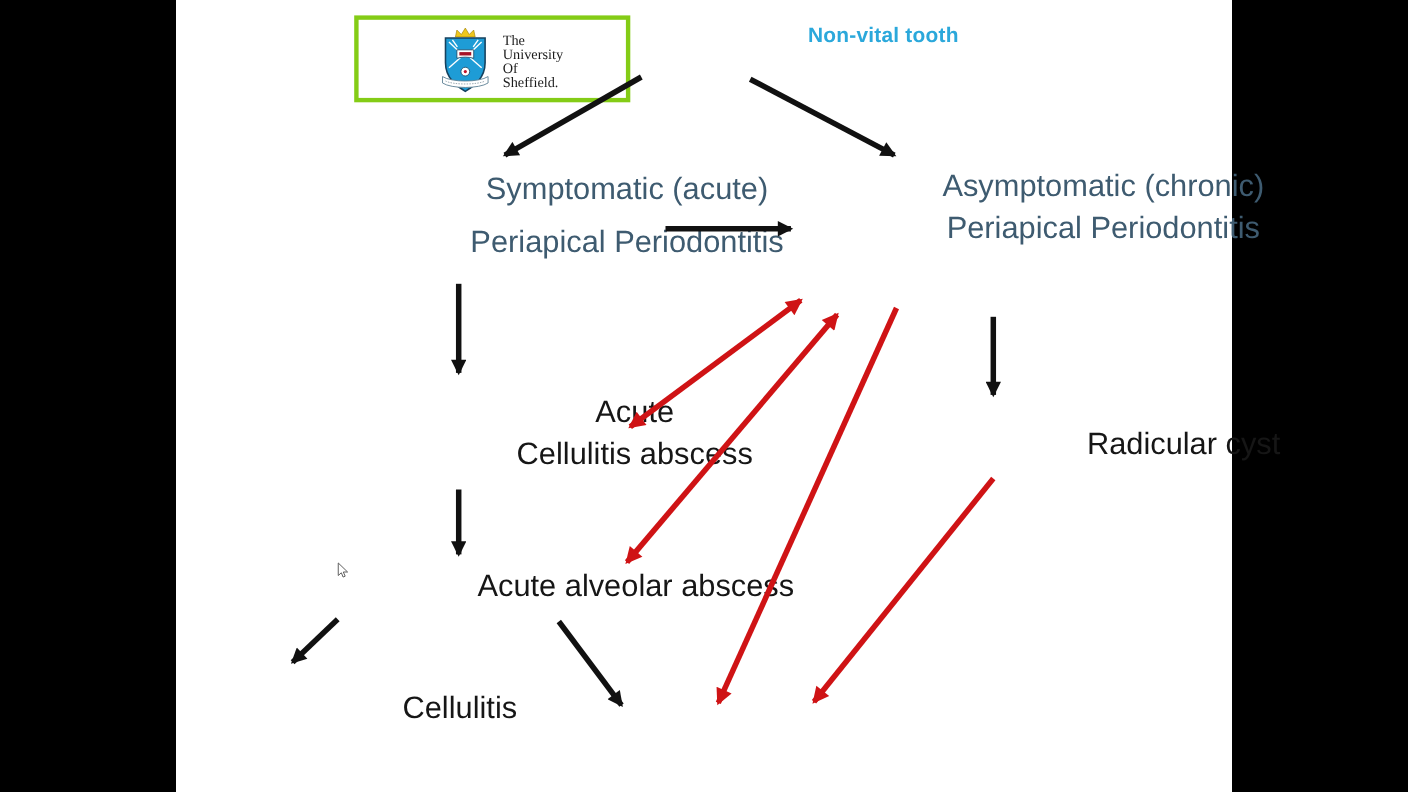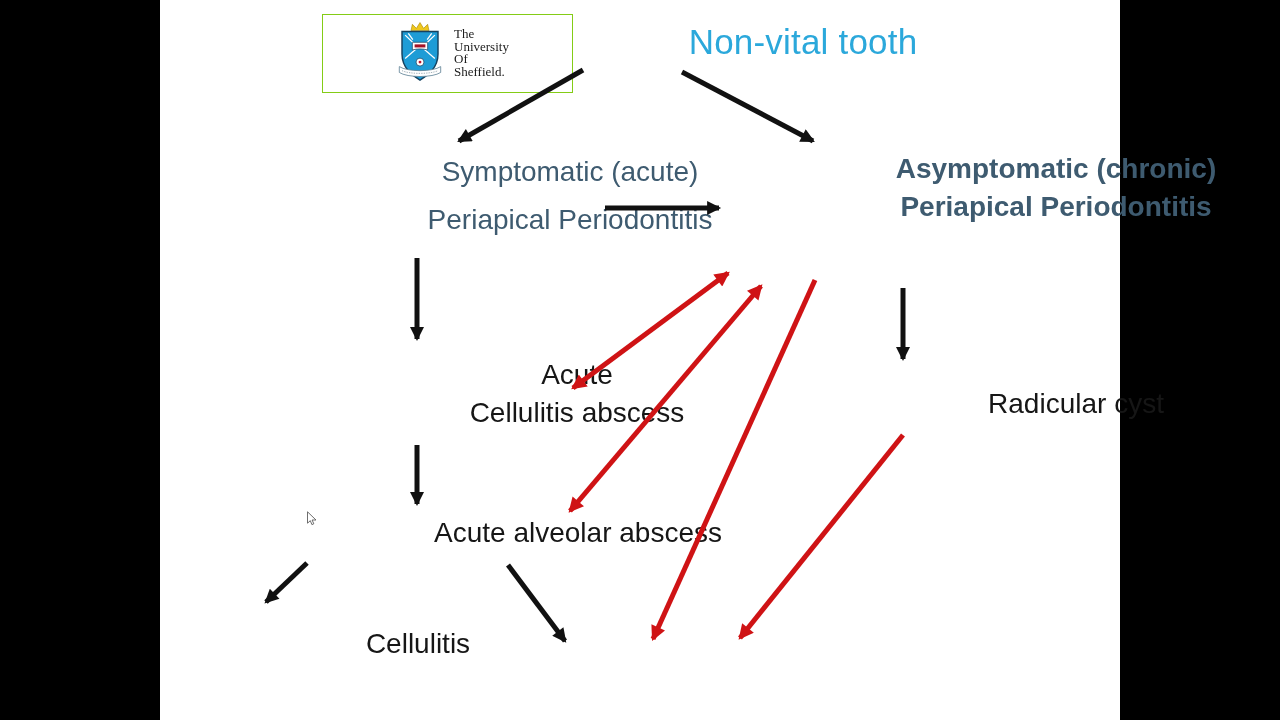--- a/index.html
+++ b/index.html
@@ -8,43 +8,43 @@
     background:var(--letterbox,#000);
     font-family:"Liberation Sans","DejaVu Sans",sans-serif;
   }
   #slide{
     position:absolute;left:160px;top:0;width:960px;height:720px;
     background:var(--slide-bg,#fff);
   }
   
   #logo-box{
     position:absolute;left:162px;top:14px;width:251px;height:79px;
-    background:#fff;border:1px solid #84cc16;box-sizing:border-box;
+    background:#fff;border:4px solid #84cc16;box-sizing:border-box;
   }
   #logo-crest{position:absolute;left:70px;top:6px;width:54px;height:66px;}
   #logo-text{
     position:absolute;left:131px;top:13px;
     font-family:"Liberation Serif","DejaVu Serif",serif;
     font-size:13px;line-height:12.5px;color:#1b1b1b;
   }
   
   #title{
     position:absolute;left:643px;top:22px;transform:translateX(-50%);
-    font-size:35px;font-weight:normal;letter-spacing:.2px;white-space:nowrap;
+    font-size:19px;font-weight:bold;letter-spacing:.2px;white-space:nowrap;
     color:var(--title-color,#2BA8DB);
   }
   
   .node{
     position:absolute;transform:translateX(-50%);
     text-align:center;white-space:nowrap;font-size:28px;color:var(--node-black,#161616);
   }
   .node .line{display:block;}
   .slate{color:var(--node-slate,#3E5B70);}
   #node-symptomatic{left:410px;top:148px;line-height:48px;}
-  #node-asymptomatic{left:896px;top:150px;line-height:38px;font-weight:bold;}
+  #node-asymptomatic{left:843px;top:150px;line-height:38px;}
   #node-acute-periapical{left:417px;top:356px;line-height:38px;}
   #node-radicular{left:916px;top:388px;}
   #node-alveolar{left:418px;top:517px;}
   #node-cellulitis{left:258px;top:628px;}
   #node-chronic{left:635px;top:660px;}
   
   #arrows-svg{position:absolute;left:0;top:0;width:1280px;height:720px;pointer-events:none;}
   
   #cursor{position:absolute;left:306px;top:511px;width:12px;height:16px;}
 </style>

